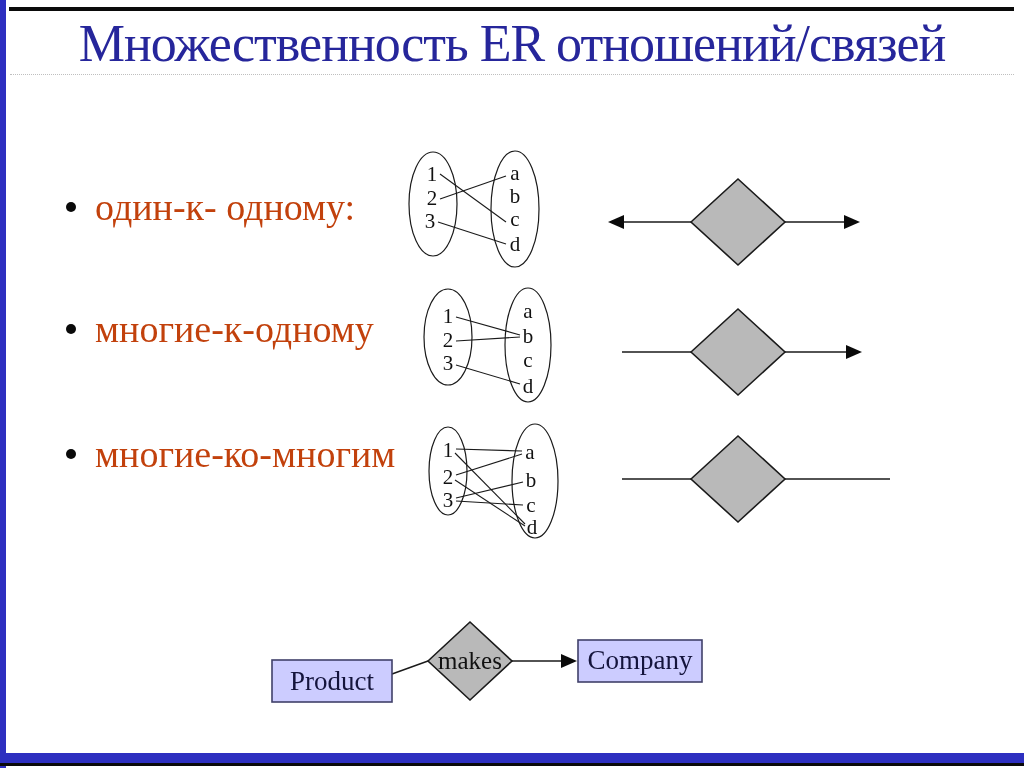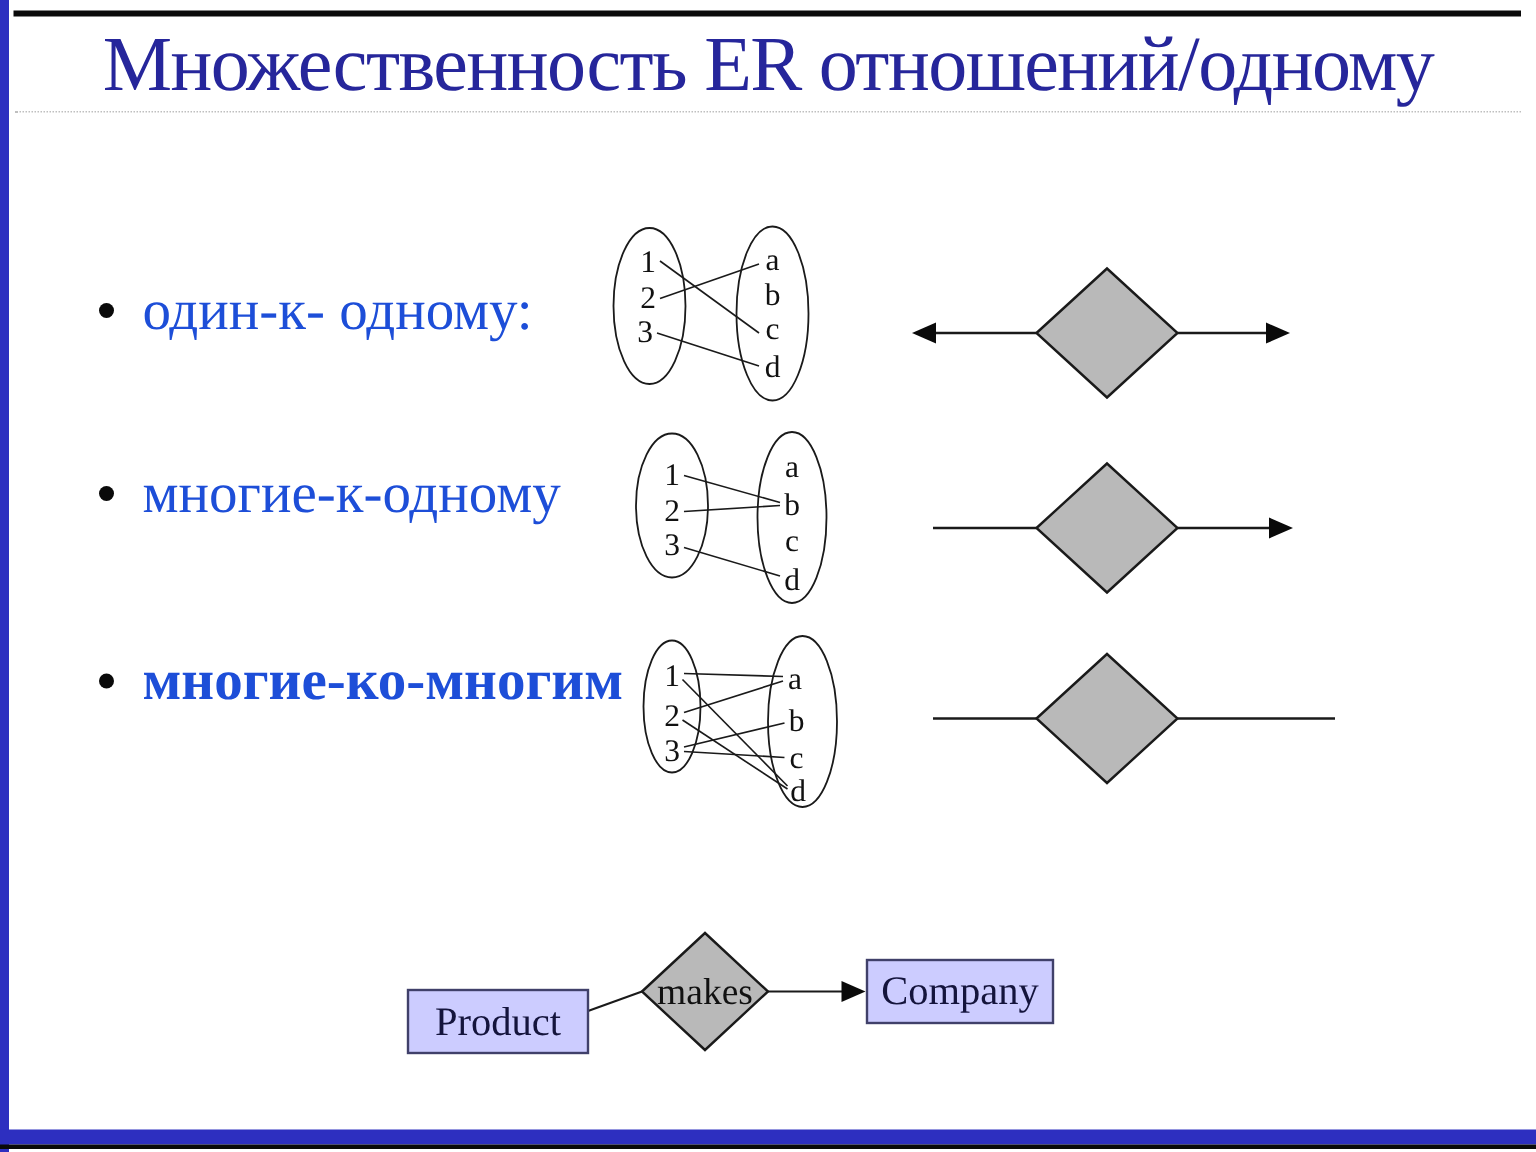--- a/index.html
+++ b/index.html
@@ -28,25 +28,25 @@
   }
 
   .bullet-row{position:absolute;left:66px;white-space:nowrap;}
   .bullet-dot{
     display:inline-block;vertical-align:middle;
     width:10px;height:10px;border-radius:50%;background:#0a0a0a;
     margin-right:19px;
   }
   .bullet-label{
     display:inline-block;vertical-align:middle;
-    font-size:38px;line-height:44px;color:#1d4ed8;
+    font-size:38px;line-height:44px;color:#c2410c;
   }
   .row-1{top:185px;}
   .row-2{top:307px;text-decoration:underline;}
-  .row-3{top:432px;font-weight:bold;}
+  .row-3{top:432px;}
 
   svg{position:absolute;overflow:visible;}
   .map-1{left:400px;top:145px;}
   .map-2{left:415px;top:283px;}
   .map-3{left:425px;top:420px;}
   .dia-1{left:600px;top:172px;}
   .dia-2{left:600px;top:302px;}
   .dia-3{left:600px;top:429px;}
   .er-svg{left:250px;top:600px;}
 
@@ -64,21 +64,21 @@
 </head>
 <body>
 
 <div class="slide">
 
   <div class="bar-top"></div>
   <div class="bar-left"></div>
   <div class="bar-bottom-blue"></div>
   <div class="bar-bottom-black"></div>
 
-  <div class="slide-title">Множественность ER отношений/одному</div>
+  <div class="slide-title">Множественность ER отношений/связей</div>
   <div class="title-underline"></div>
 
   <div class="bullet-row row-1">
     <span class="bullet-dot"></span><span class="bullet-label">один-к- одному:</span>
   </div>
   <div class="bullet-row row-2">
     <span class="bullet-dot"></span><span class="bullet-label">многие-к-одному</span>
   </div>
   <div class="bullet-row row-3">
     <span class="bullet-dot"></span><span class="bullet-label">многие-ко-многим</span>

